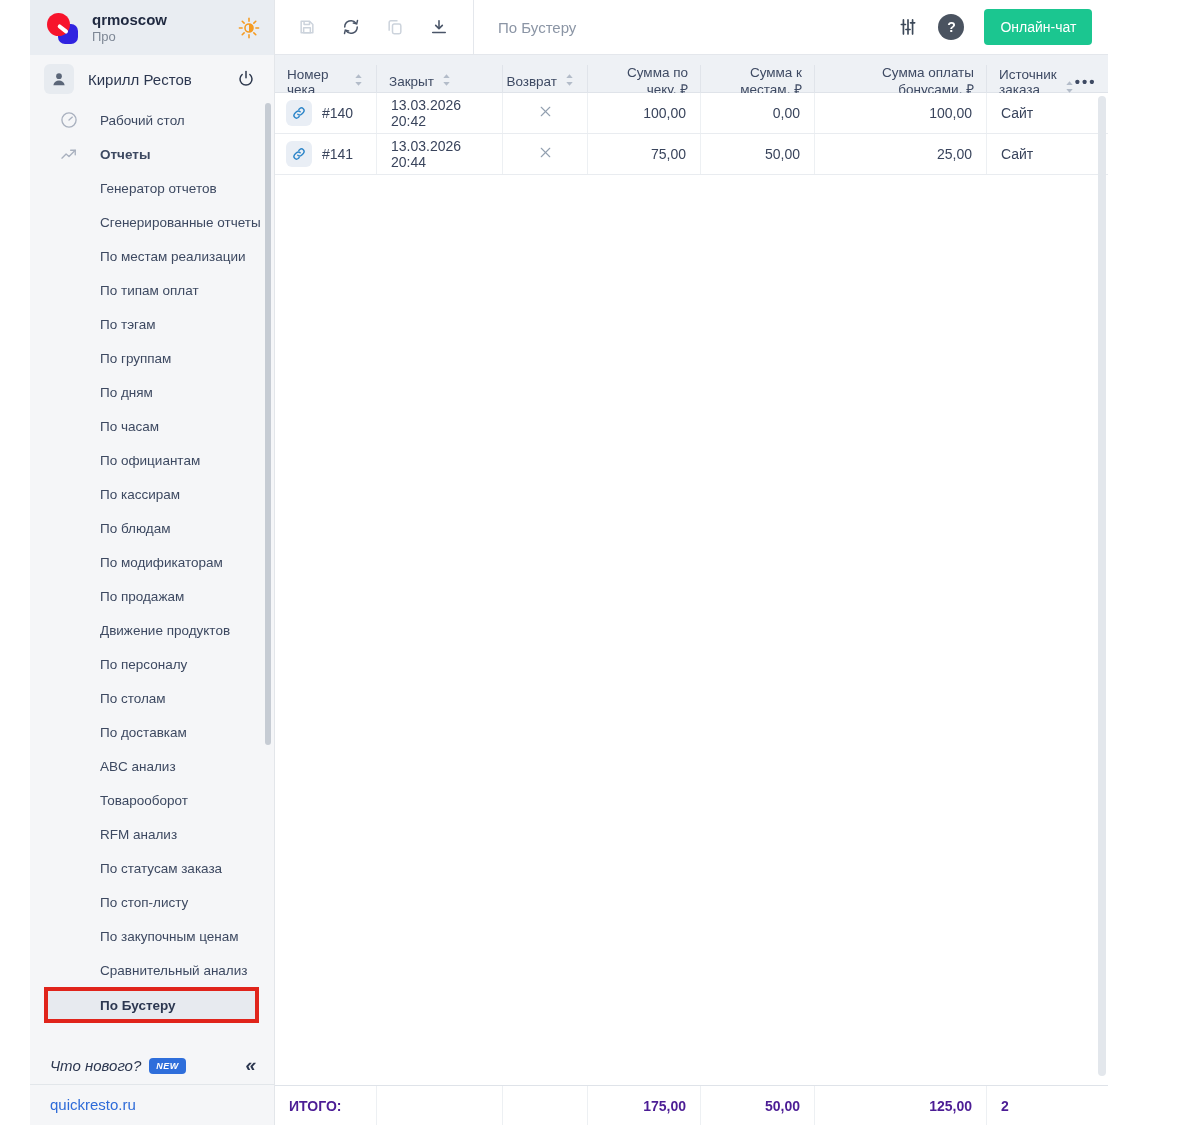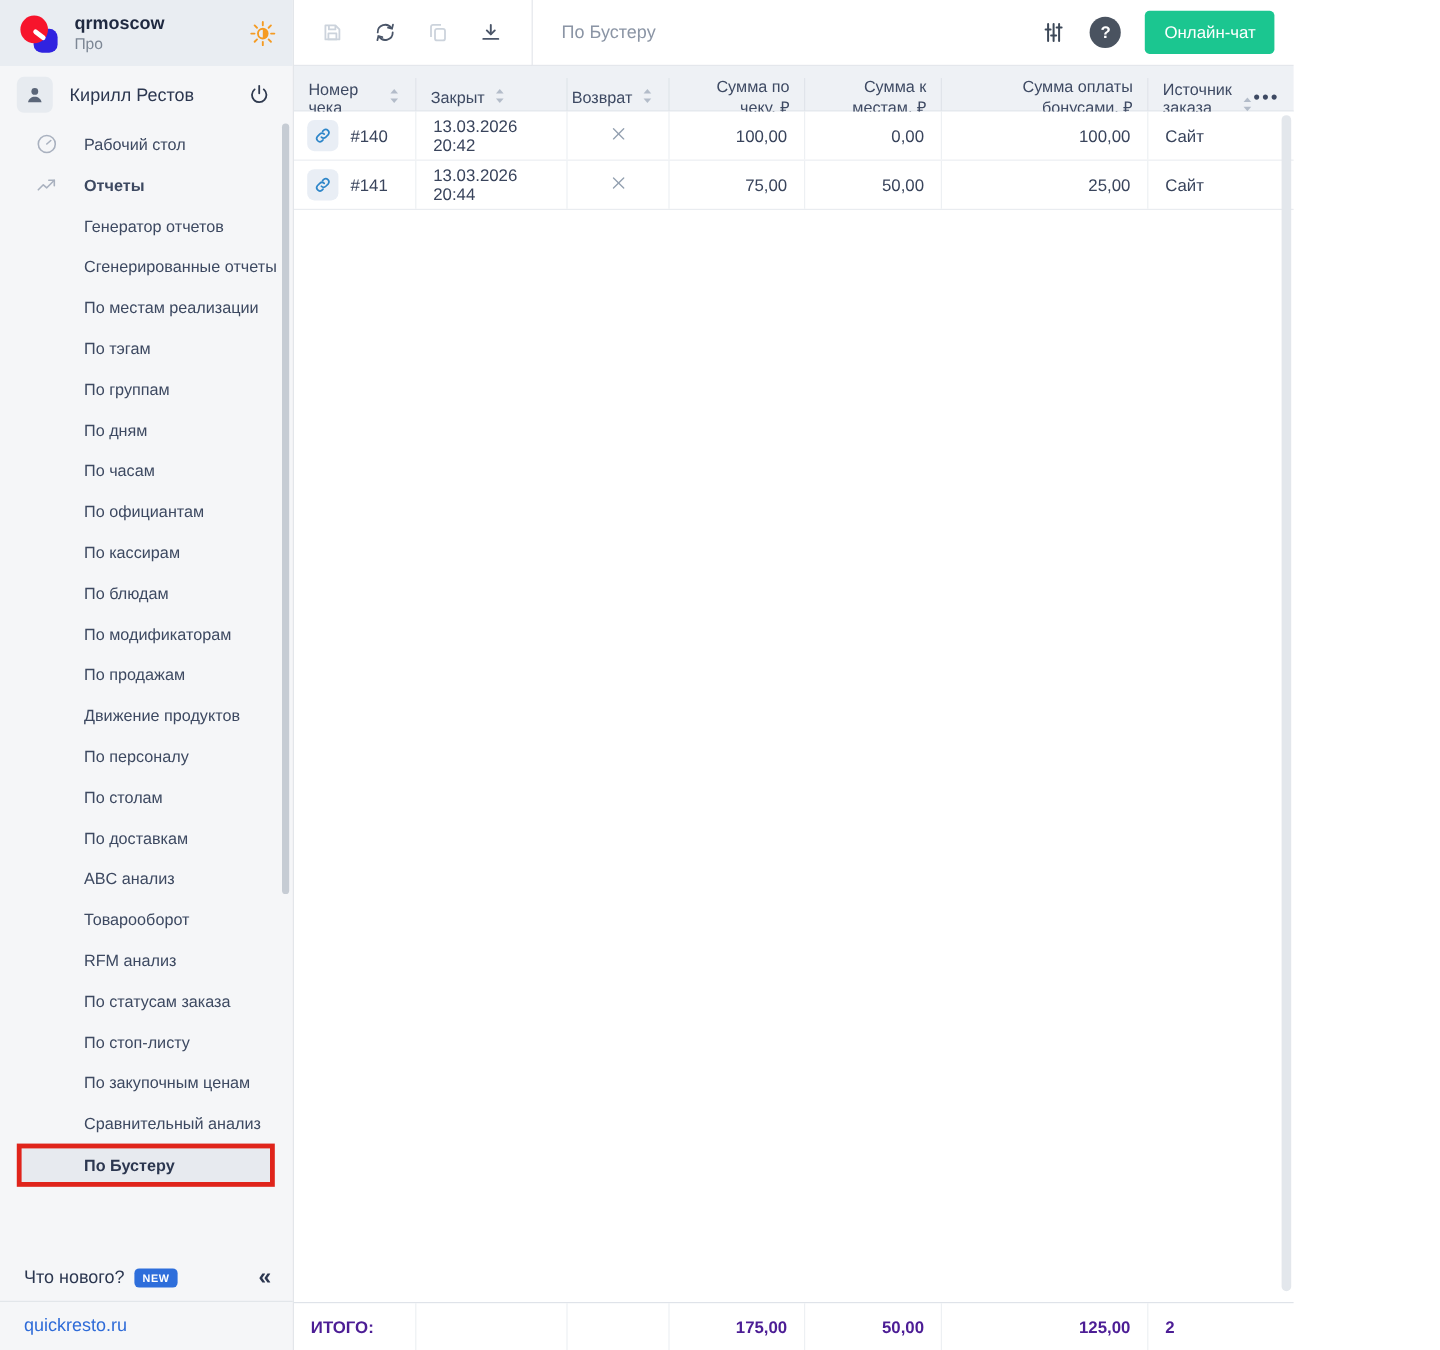--- a/index.html
+++ b/index.html
@@ -1,18 +1,18 @@
 <!DOCTYPE html>
 <html lang="ru"><head>
 <meta charset="utf-8">
 <style>
   * { box-sizing: border-box; margin: 0; padding: 0; }
   html,body { width:1200px; height:1125px; overflow:hidden; }
   body { font-family:"Liberation Sans", sans-serif; background:#fff; color:#39445c; }
-  .app { display:flex; width:1068px; height:1125px; }
+  .app { display:flex; width:1068px; height:1125px;padding-left:30px; }
 
   
   .sidebar { width:245px; height:1125px; background:#f5f6f8; border-right:1px solid #e3e6ea;
              display:flex; flex-direction:column; position:relative; flex:0 0 245px; }
   .sb-header { height:55px; background:#e9edf2; display:flex; align-items:center; padding:0 14px; gap:12px; flex:0 0 55px;}
   .logo { position:relative; width:36px; height:36px; flex:0 0 36px; }
   .logo .sq { position:absolute; right:2px; bottom:2px; width:20px; height:20px; background:#3023e0; border-radius:7px; }
   .logo .ci { position:absolute; left:3px; top:3px; width:23px; height:23px; background:#f7142c; border-radius:50%; }
   .logo .sl { position:absolute; left:13px; top:17px; width:12px; height:3.5px; background:#fff; border-radius:2px; transform:rotate(38deg); }
   .brand-block { flex:1; line-height:1.2; }
@@ -30,21 +30,21 @@
   .nav-item .nav-ico { width:22px; height:22px; margin:0 20px 0 28px; display:flex; align-items:center; justify-content:center; }
   .nav-item.top { font-weight:400; }
   .nav-item.top.bold .nav-label { font-weight:700; }
   .nav-item.sub { padding-left:70px; }
   .nav-item.sub.selected { height:36px; margin:0 15px 0 14px; padding-left:52px;
         border:4px solid #e0241b; background:#e7eaef; font-weight:700; color:#2c3750; }
 
   .sb-scrollbar { position:absolute; right:3px; top:103px; width:6px; height:642px; background:#c6ccd4; border-radius:3px; }
 
   .sb-footer { flex:0 0 auto; }
-  .whats-new-row { display:flex; align-items:center; padding:8px 18px 10px 20px; gap:8px; }
+  .whats-new-row { display:flex; align-items:flex-end; padding:8px 18px 10px 20px; gap:8px;font-style:italic; }
   .whats-new { font-size:15px; color:#2c3750; cursor:pointer; }
   .new-badge { background:#2e6edb; color:#fff; font-size:9px; font-weight:700; padding:3px 7px; border-radius:4px; letter-spacing:.5px; }
   .collapse { margin-left:auto; font-size:19px; font-weight:700; color:#2c3750; cursor:pointer; line-height:1; }
   .sb-divider { height:1px; background:#e2e6ea; }
   .site-row { padding:11px 20px; }
   .site-link { font-size:15px; color:#2e6bd8; text-decoration:none; cursor:pointer; }
 
   
   .main { flex:1; display:flex; flex-direction:column; position:relative; }
   .topbar { height:55px; flex:0 0 55px; display:flex; align-items:center; border-bottom:1px solid #e4e7ec; background:#fff; }
@@ -150,20 +150,21 @@
             <svg viewBox="0 0 24 24" width="20" height="20" fill="none" stroke="#a9b1bf" stroke-width="1.6" stroke-linecap="round" stroke-linejoin="round">
               <path d="M3.5 17l5-5 3.5 3 7.5-7.5"></path>
               <path d="M14 7.5h5.5V13"></path>
             </svg>
           </span>
           <span class="nav-label">Отчеты</span>
         </div>
         <div class="nav-item sub">Генератор отчетов</div>
         <div class="nav-item sub">Сгенерированные отчеты</div>
         <div class="nav-item sub">По местам реализации</div>
+        <div class="nav-item sub">По типам оплат</div>
         <div class="nav-item sub">По тэгам</div>
         <div class="nav-item sub">По группам</div>
         <div class="nav-item sub">По дням</div>
         <div class="nav-item sub">По часам</div>
         <div class="nav-item sub">По официантам</div>
         <div class="nav-item sub">По кассирам</div>
         <div class="nav-item sub">По блюдам</div>
         <div class="nav-item sub">По модификаторам</div>
         <div class="nav-item sub">По продажам</div>
         <div class="nav-item sub">Движение продуктов</div>

